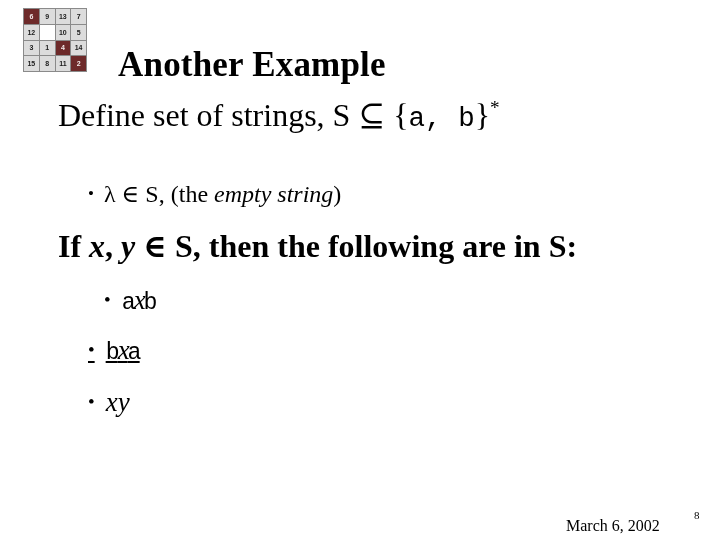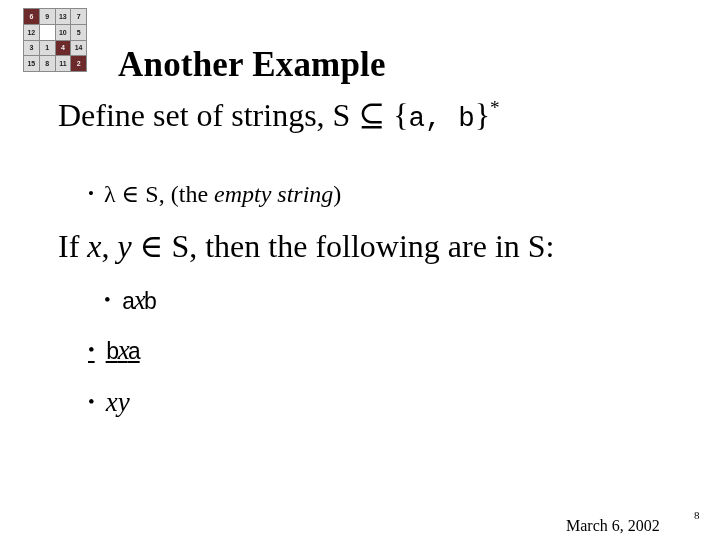--- a/index.html
+++ b/index.html
@@ -67,21 +67,21 @@
 
   
   .line {
     position: absolute;
     white-space: nowrap;
     font-size: 32px;
     line-height: 1.1;
   }
   #line-define   { left: 58px;  top: 97px; }
   #line-lambda   { left: 88px;  top: 181px; font-size: 24px; }
-  #line-if       { left: 58px;  top: 229px; }
+  #line-if       { left: 58px;  top: 229px; font-weight: bold; }
 
   .bullet-line {
     position: absolute;
     white-space: nowrap;
     font-size: 27px;
     line-height: 1.1;
   }
   #bullet-axb { left: 104px; top: 286px; }
   #bullet-bxa { left: 88px; top: 336px; text-decoration: underline; }
   #bullet-xy  { left: 88px; top: 388px; }

